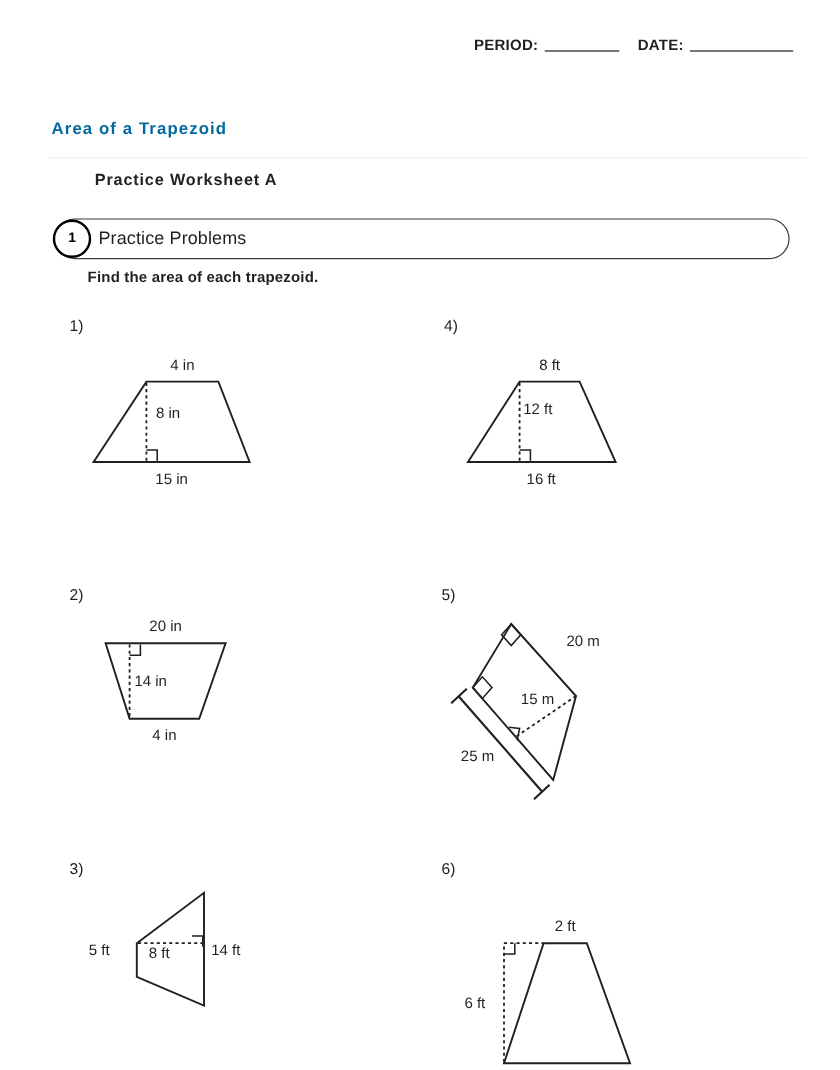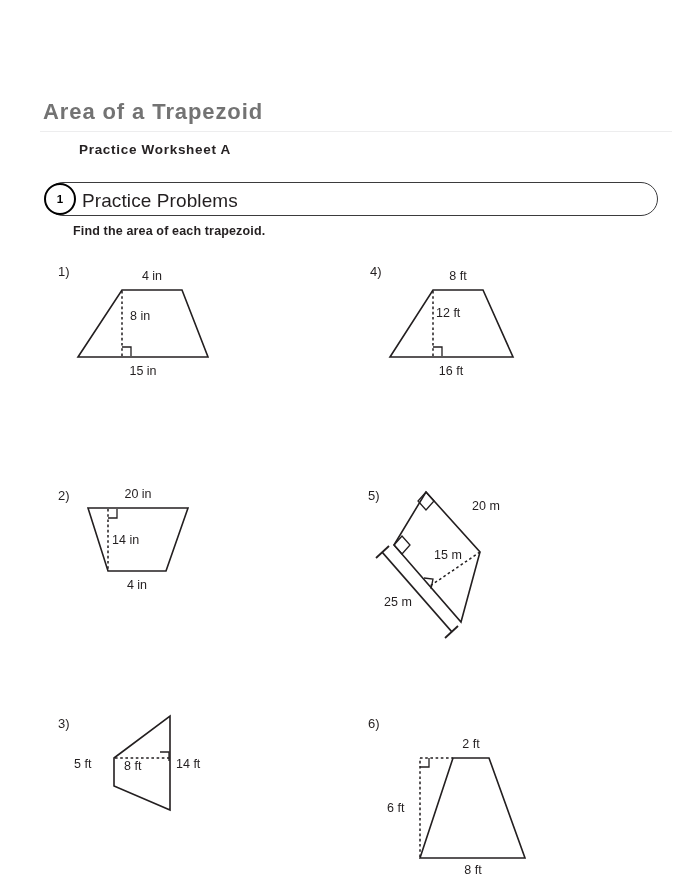--- a/index.html
+++ b/index.html
@@ -45,24 +45,24 @@
   .rule-name  { width: 205px; }
   .rule-period{ width: 62px; }
   .rule-date  { width: 86px; }
   .field-gap  { width: 16px; }
 
   
   .title {
     position: absolute;
     left: 43px;
     top: 99px;
-    font-size: 22px;
+    font-size: 14px;
     font-weight: bold;
     letter-spacing: 0.9px;
-    color: #737373;
+    color: #0369a1;
     text-align: right;
   }
   .title-rule {
     position: absolute;
     left: 40px;
     top: 131px;
     width: 632px;
     height: 1px;
     background: #ededee;
   }
@@ -86,21 +86,21 @@
     height: 34px;
     box-sizing: border-box;
     border: 1.7px solid #3b3b3d;
     border-radius: 17px;
     background: #ffffff;
   }
   .banner-label {
     position: absolute;
     left: 82px;
     top: 190px;
-    font-size: 19px;
+    font-size: 15px;
     color: #231f20;
     letter-spacing: 0.1px;
   }
   .badge {
     position: absolute;
     left: 44px;
     top: 183px;
     width: 32px;
     height: 32px;
     box-sizing: border-box;
@@ -128,20 +128,21 @@
   .problem {
     position: absolute;
   }
   .problem-number {
     position: absolute;
     font-size: 13px;
     color: #231f20;
   }
   .figure {
     position: absolute;
+    margin-top: 28px;
   }
   svg { display: block; overflow: visible; }
   .shape {
     fill: none;
     stroke: #231f20;
     stroke-width: 1.6;
     stroke-linejoin: miter;
   }
   .dash {
     fill: none;
@@ -162,20 +163,27 @@
   .lbl {
     font-family: "Liberation Sans", sans-serif;
     font-size: 12.5px;
     fill: #231f20;
   }
 </style>
 </head>
 <body>
 
 <div class="header-fields">
+  <div class="field-row">
+    <span class="field-label">PERIOD:</span>
+    <span class="field-rule rule-period"></span>
+    <span class="field-gap"></span>
+    <span class="field-label">DATE:</span>
+    <span class="field-rule rule-date"></span>
+  </div>
 </div>
 
 <div class="title">Area of a Trapezoid</div>
 <div class="title-rule"></div>
 <div class="subtitle">Practice Worksheet A</div>
 
 <div class="banner"></div>
 <div class="badge">1</div>
 <div class="banner-label">Practice Problems</div>
 <div class="instruction">Find the area of each trapezoid.</div>

